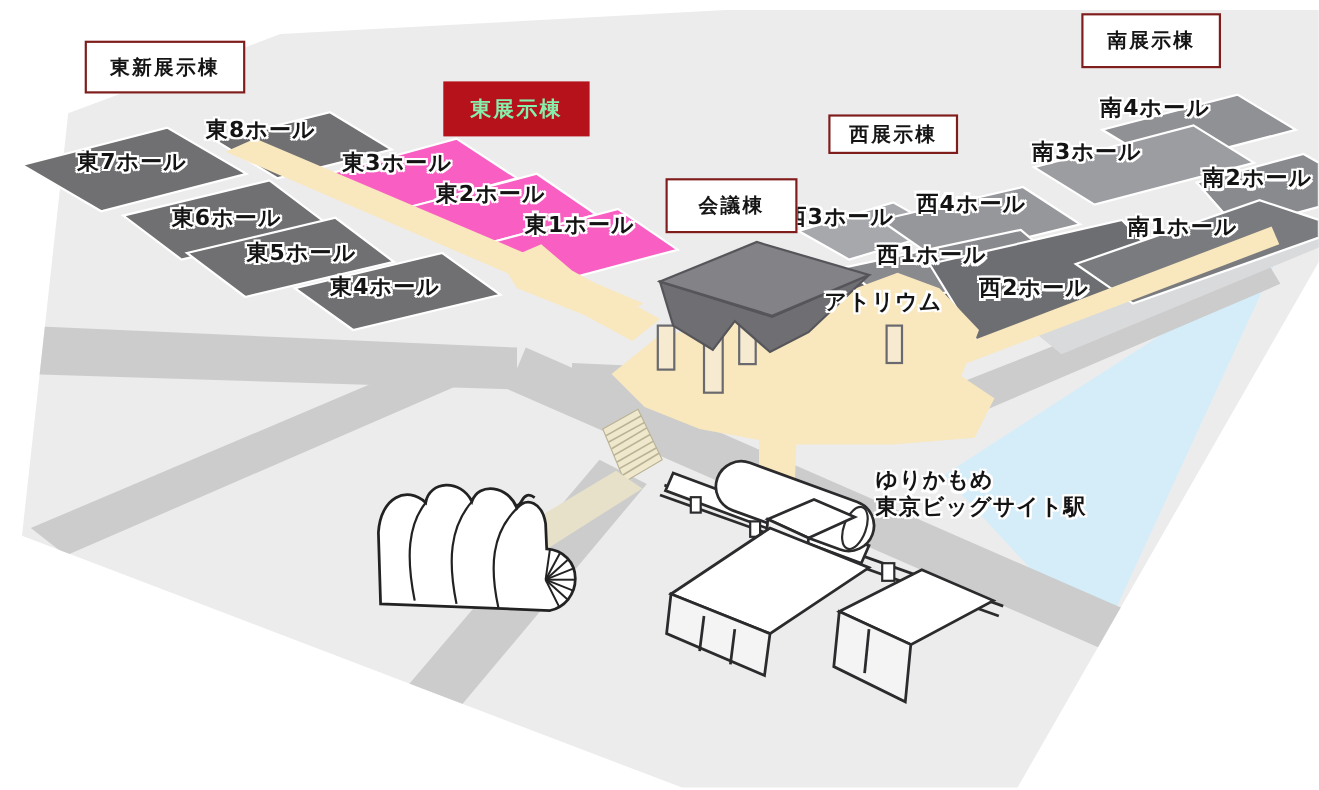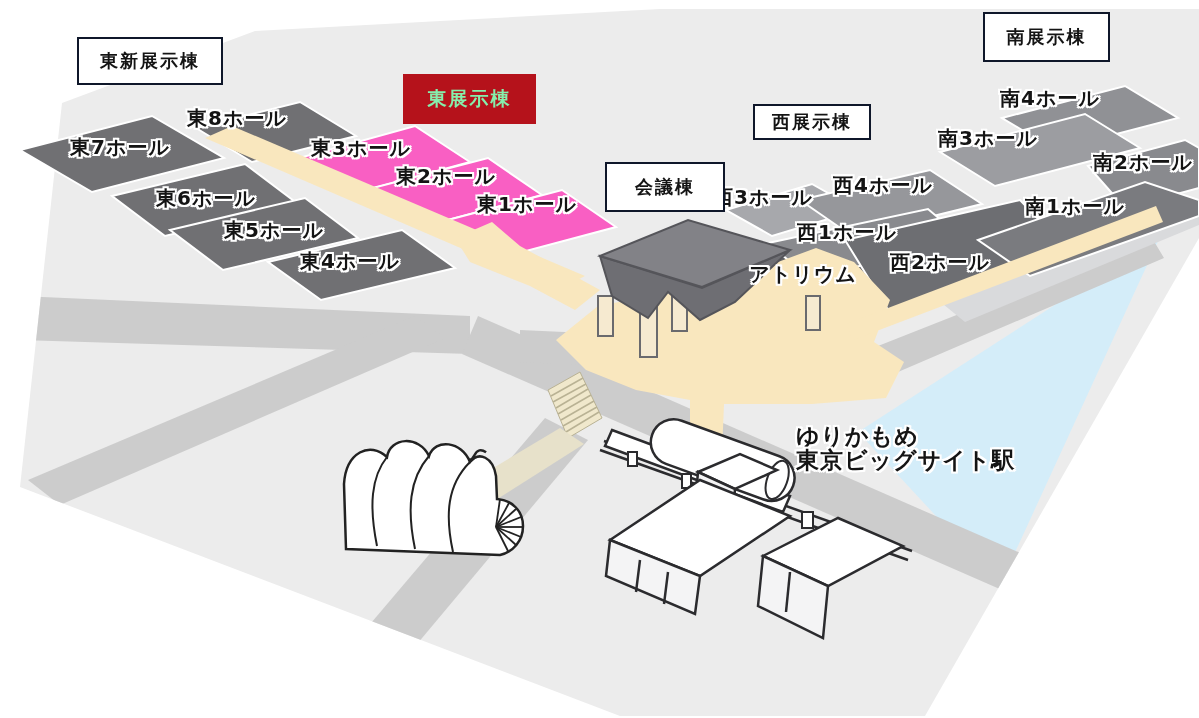--- a/index.html
+++ b/index.html
@@ -4,27 +4,27 @@
 <style>
   html,body{margin:0;padding:0;background:#fff;}
   #stage{position:relative;width:1199px;height:718px;background:#ffffff;overflow:hidden;
          font-family:"DejaVu Sans","Liberation Sans",sans-serif;}
   #mapsvg{position:absolute;left:0;top:0;}
   .ml{position:absolute;transform:translate(-50%,-50%);font-size:20px;font-weight:bold;color:#141414;
       white-space:nowrap;letter-spacing:1px;
       text-shadow:-2px 0 0 #fff,2px 0 0 #fff,0 -2px 0 #fff,0 2px 0 #fff,
                   -1px -1px 0 #fff,1px -1px 0 #fff,-1px 1px 0 #fff,1px 1px 0 #fff,
                   -2px -2px 0 #fff,2px -2px 0 #fff,-2px 2px 0 #fff,2px 2px 0 #fff;}
-  .mlblock{position:absolute;font-size:23px;font-weight:bold;color:#141414;line-height:24px;
+  .mlblock{position:absolute;font-size:20px;font-weight:bold;color:#141414;line-height:24px;
       white-space:nowrap;letter-spacing:1px;
       text-shadow:-2px 0 0 #fff,2px 0 0 #fff,0 -2px 0 #fff,0 2px 0 #fff,
                   -1px -1px 0 #fff,1px -1px 0 #fff,-1px 1px 0 #fff,1px 1px 0 #fff,
                   -2px -2px 0 #fff,2px -2px 0 #fff,-2px 2px 0 #fff,2px 2px 0 #fff;}
   .bl{position:absolute;display:flex;align-items:center;justify-content:center;
-      background:#ffffff;border:2px solid #0f172a;color:#141414;font-weight:bold;
+      background:#ffffff;border:2px solid #7f1d1d;color:#141414;font-weight:bold;
       font-size:18px;letter-spacing:2px;box-sizing:border-box;white-space:nowrap;}
   .bl.red{background:#b5121b;border:none;color:#86efac;font-size:19px;}
 </style>
 </head>
 <body>
 
 <div id="stage">
 
 <svg id="mapsvg" width="1199" height="718" viewBox="0 0 1199 718">
   <defs>

